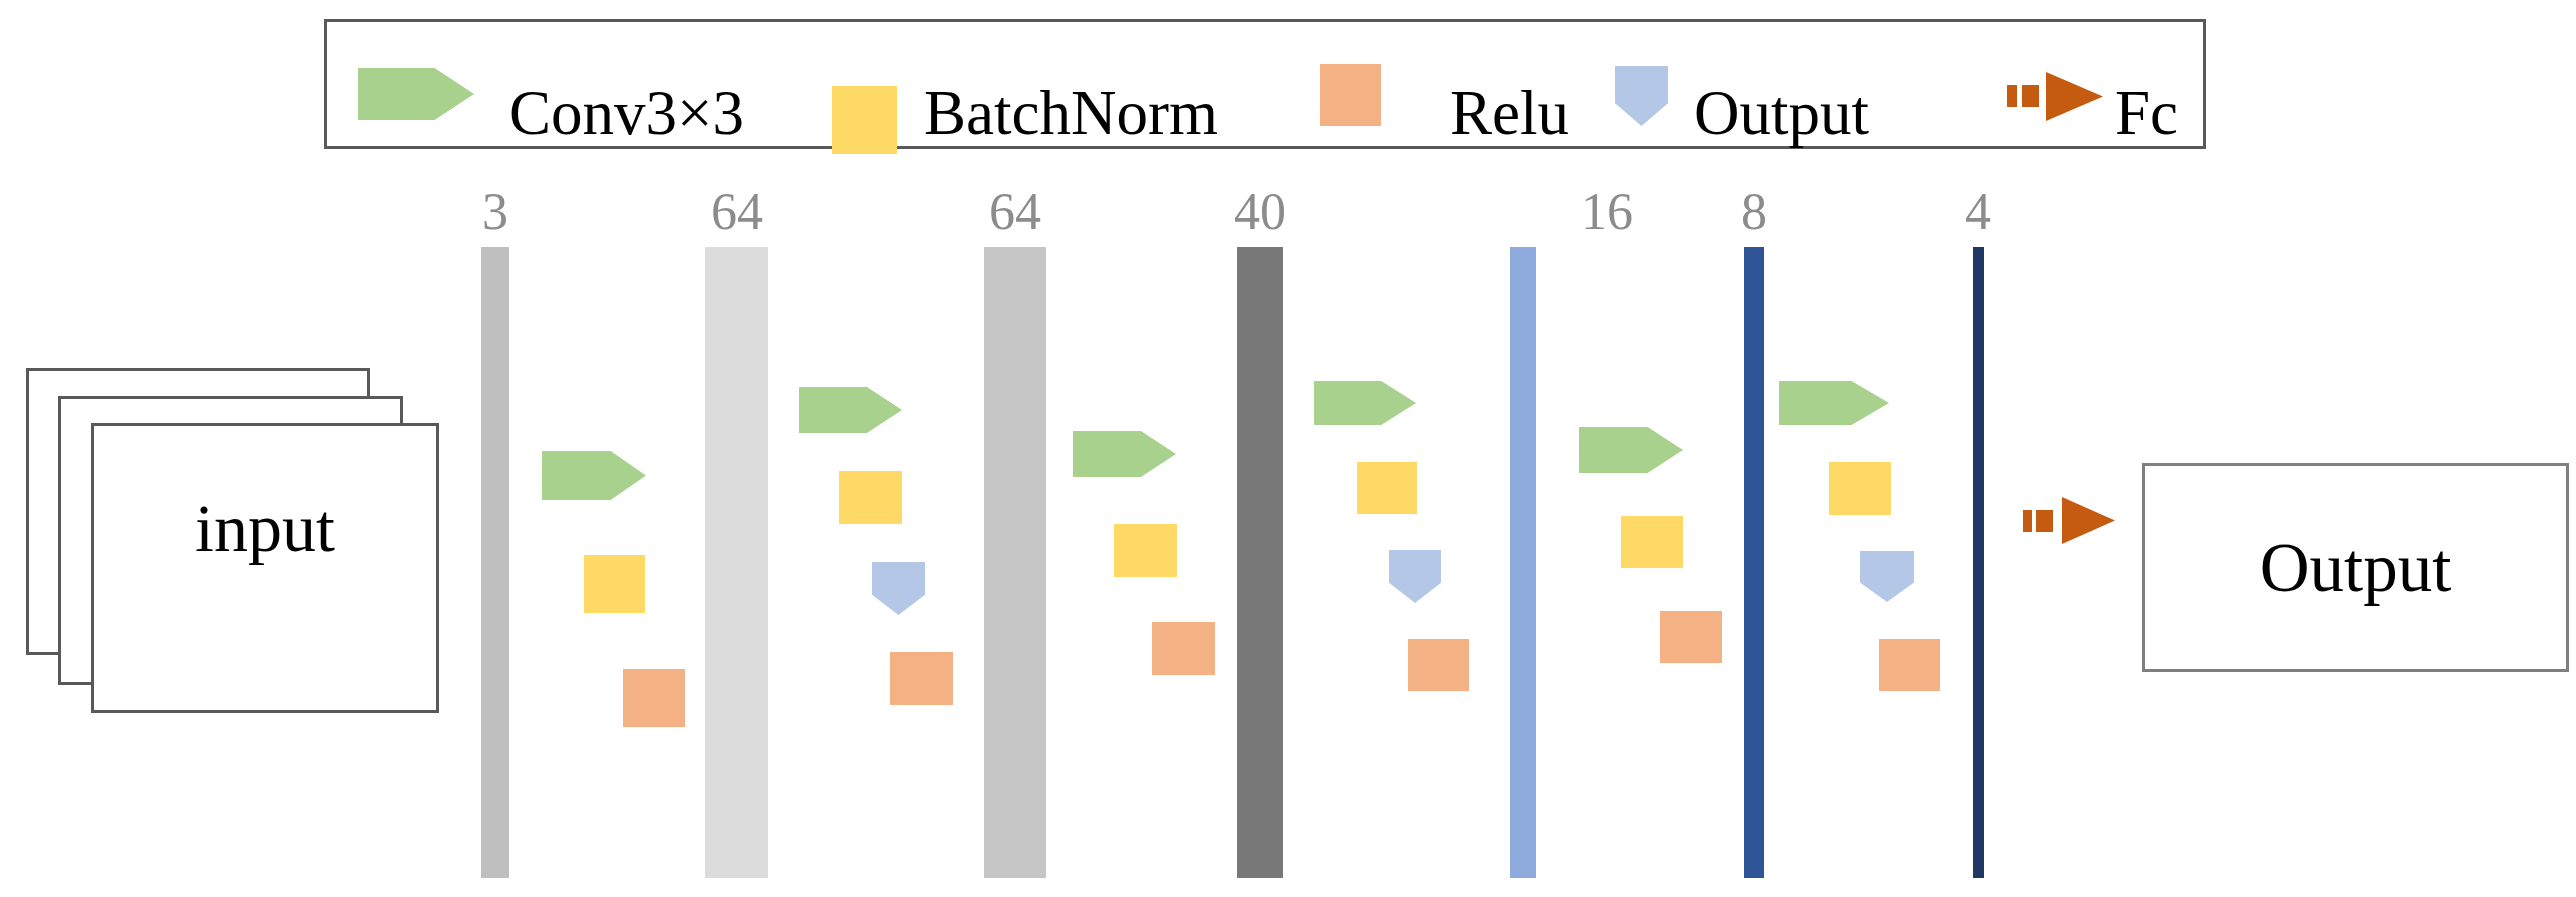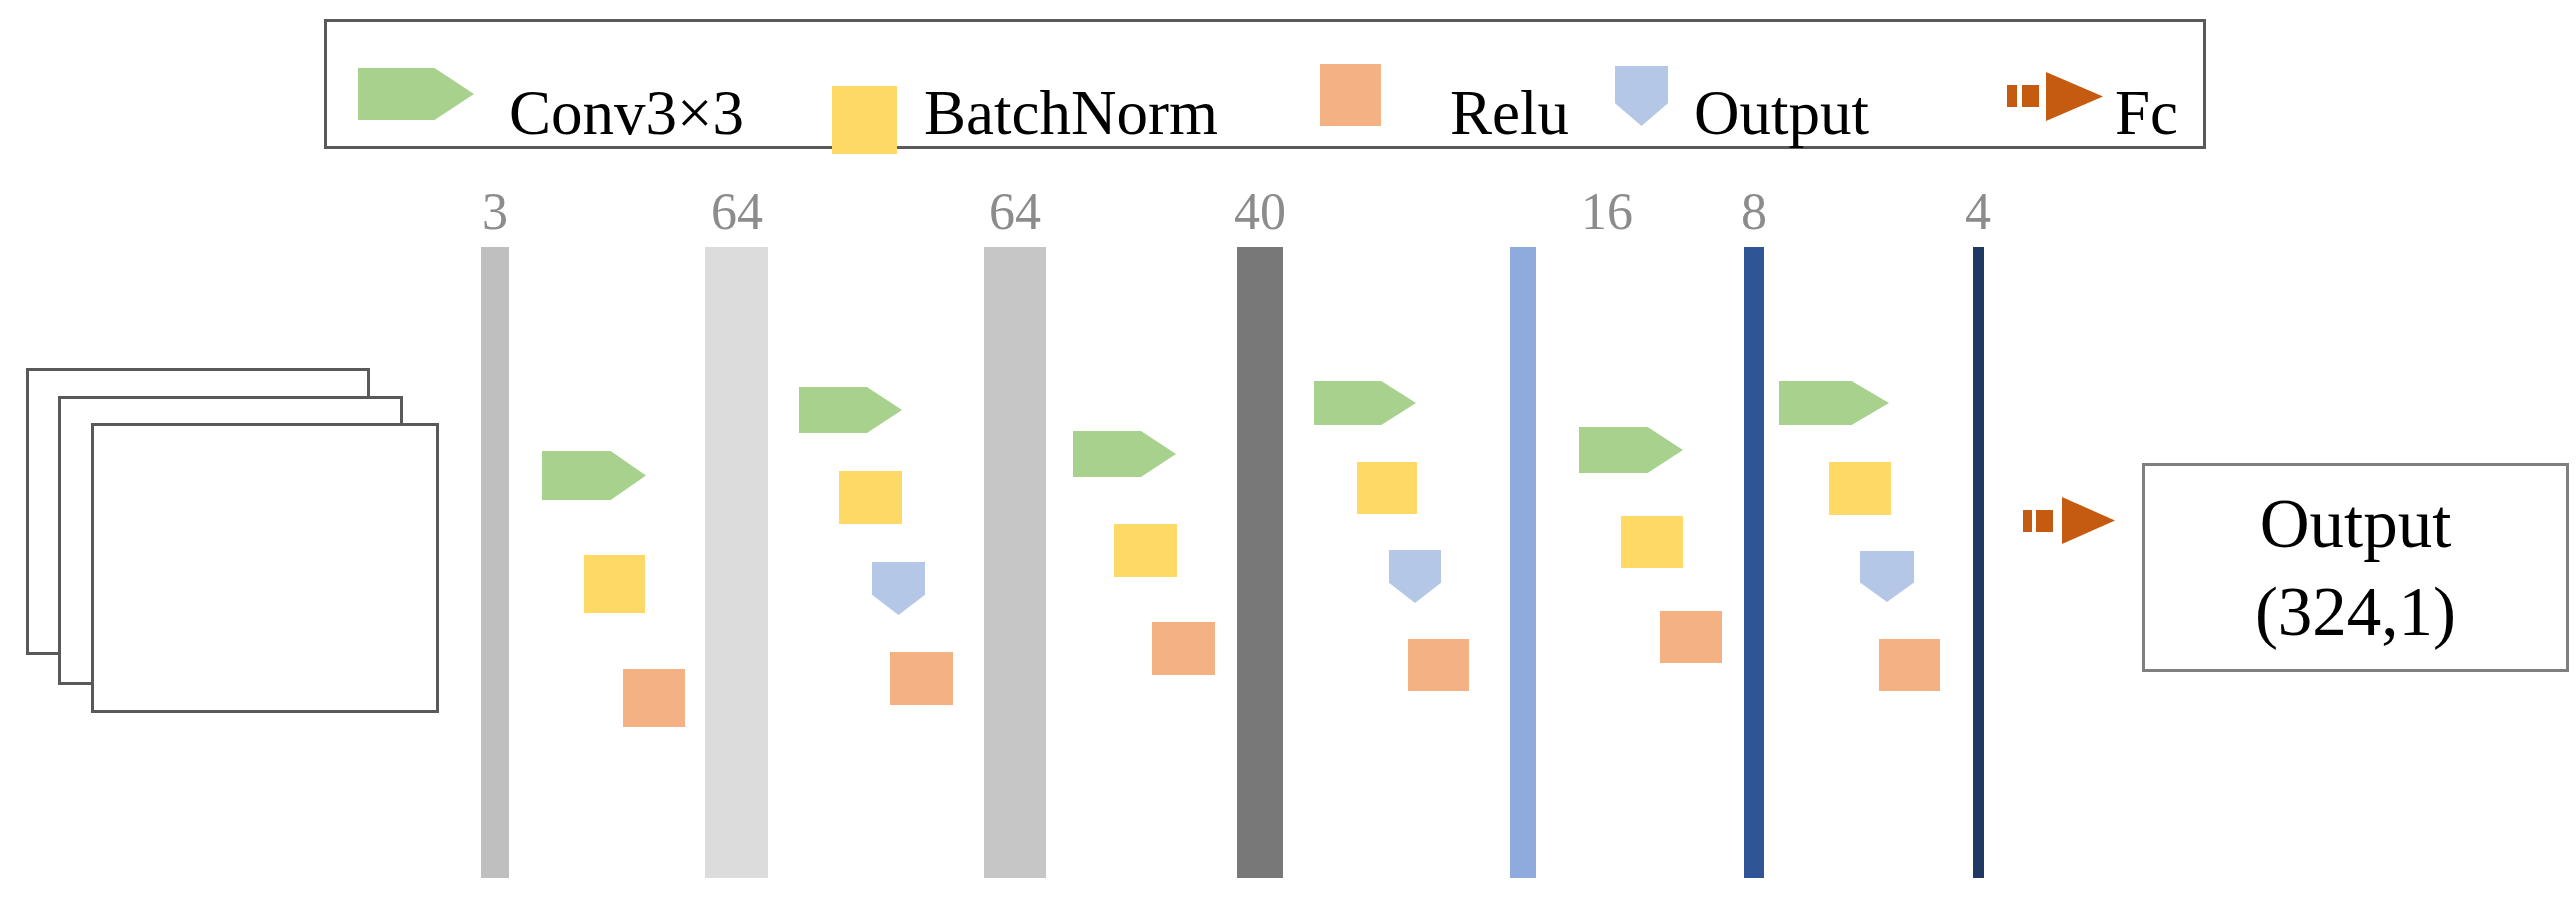--- a/index.html
+++ b/index.html
@@ -52,20 +52,21 @@
       <div class="abs" style="left: 0px; top: 13.4px; width: 10.2px; height: 22px; background-color: rgb(197, 90, 17);"></div>
       <div class="abs" style="left: 15px; top: 13.4px; width: 17.3px; height: 22px; background-color: rgb(197, 90, 17);"></div>
       <div class="abs icon-fc-tri" style="left: 39px; top: 0px; width: 57px; height: 49px; background-color: rgb(197, 90, 17);"></div>
     </div>
     <div class="abs legend-label" style="left:1788px;">Fc</div>
   </div>
 
   <div class="abs sheet" style="left:26px;top:368px;width:338px;height:281px;"></div>
   <div class="abs sheet" style="left:58px;top:396px;width:339px;height:283px;"></div>
   <div class="abs sheet" style="left:91px;top:423px;width:342px;height:284px;">
+    <div class="abs input-line1" style="top:63px;">input</div>
   </div>
 
   <div class="abs bar-label" style="left:432px;">3</div>
   <div class="abs bar-label" style="left:674px;">64</div>
   <div class="abs bar-label" style="left:952px;">64</div>
   <div class="abs bar-label" style="left:1197px;">40</div>
   <div class="abs bar-label" style="left:1544px;">16</div>
   <div class="abs bar-label" style="left:1691px;">8</div>
   <div class="abs bar-label" style="left:1915px;">4</div>
 
@@ -105,17 +106,16 @@
   <div class="abs" style="left: 1879px; top: 639px; width: 61px; height: 52px; background-color: rgb(244, 177, 131);"></div>
 
   <div class="abs" style="left:2023px;top:497px;width:93px;height:47px;">
     <div class="abs" style="left: 0px; top: 12.6px; width: 9.4px; height: 22px; background-color: rgb(197, 90, 17);"></div>
     <div class="abs" style="left: 13.4px; top: 12.6px; width: 16.5px; height: 22px; background-color: rgb(197, 90, 17);"></div>
     <div class="abs icon-fc-tri" style="left: 39px; top: 0px; width: 53px; height: 47px; background-color: rgb(197, 90, 17);"></div>
   </div>
 
   <div class="abs output-box">
     <div class="output-line">Output</div>
-    <div class="output-line">(324,1)</div>
   </div>
 
 </div>
 
 
 </body></html>

